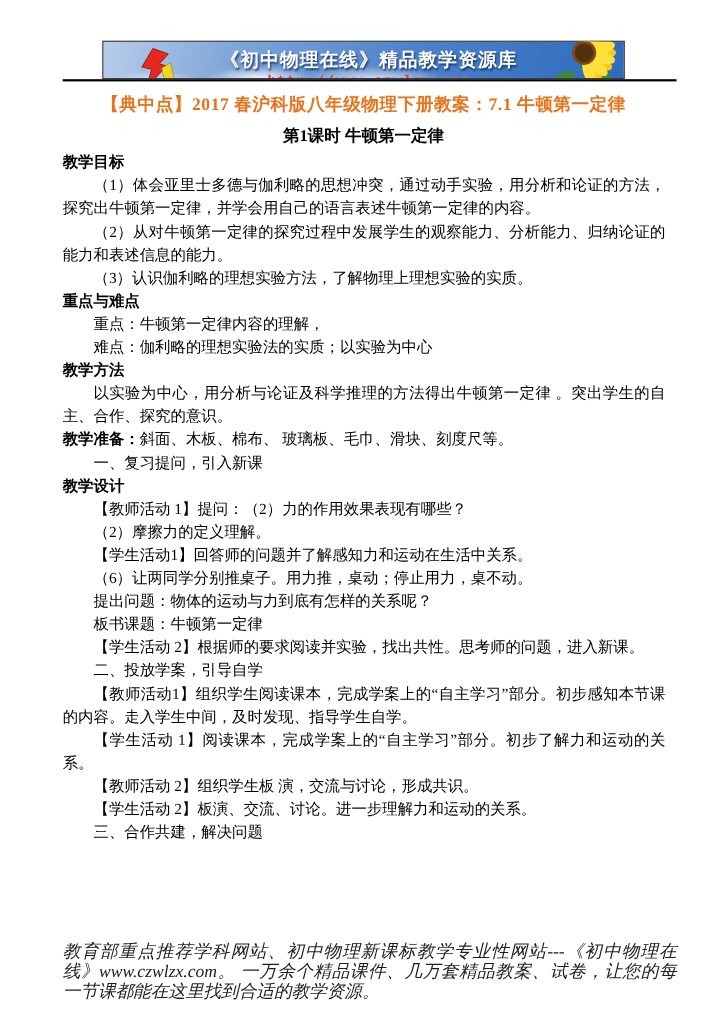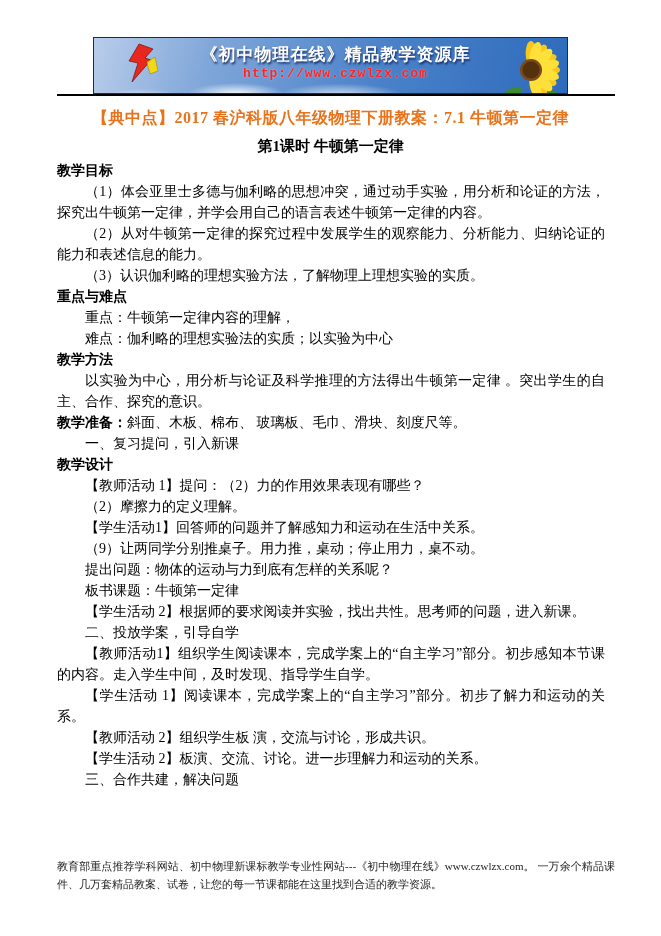--- a/index.html
+++ b/index.html
@@ -8,21 +8,21 @@
     width:661px;height:936px;
     background:#fff;
     overflow:hidden;
     font-family:"Liberation Serif","DejaVu Serif",serif;
     color:#000;
   }
   
   .header{padding-top:37px;}
   .banner{
     position:relative;
-    width:475px;height:57px;
+    width:475px;height:35px;
     margin:0 auto;
     box-sizing:border-box;
     border:1px solid #2a2a2a;
     overflow:hidden;
     background-image:
       radial-gradient(70px 16px at 30% 102%, rgba(255,255,255,.95), rgba(255,255,255,0) 70%),
       radial-gradient(95px 20px at 52% 108%, rgba(255,255,255,.85), rgba(255,255,255,0) 70%),
       radial-gradient(60px 14px at 10% 110%, rgba(255,255,255,.7), rgba(255,255,255,0) 70%),
       linear-gradient(105deg, var(--sky-top) 0%, #7fa6d9 25%, #4b82c9 60%, var(--sky-deep) 100%);
     padding-left: 35px;
@@ -66,21 +66,22 @@
     text-align:justify;
   }
   .para{text-indent:2em;}
   .para.heading{font-weight:bold;text-indent:0;}
   .para.lead{text-indent:0;}
   
   .footer{
     position:absolute;left:57px;right:46px;top:857px;
   }
   .footer-text{
-    font-size:11px;line-height:18px;color:#1c1c1c;
+    font-style:italic;
+    font-size:16px;line-height:18px;color:#1c1c1c;
     text-align:justify;
   }
 </style>
 </head>
 <body>
 
 <div class="page">
 
   <div class="header">
     <div class="banner">
@@ -128,21 +129,21 @@
       <div class="para body">重点：牛顿第一定律内容的理解，</div>
       <div class="para body">难点：伽利略的理想实验法的实质；以实验为中心</div>
       <div class="para heading">教学方法</div>
       <div class="para body">以实验为中心，用分析与论证及科学推理的方法得出牛顿第一定律 。突出学生的自主、合作、探究的意识。</div>
       <div class="para lead"><b>教学准备：</b>斜面、木板、棉布、 玻璃板、毛巾、滑块、刻度尺等。</div>
       <div class="para body">一、复习提问，引入新课</div>
       <div class="para heading">教学设计</div>
       <div class="para body">【教师活动 1】提问：（2）力的作用效果表现有哪些？</div>
       <div class="para body">（2）摩擦力的定义理解。</div>
       <div class="para body">【学生活动1】回答师的问题并了解感知力和运动在生活中关系。</div>
-      <div class="para body">（9）让两同学分别推桌子。用力推，桌动；停止用力，桌不动。</div>
+      <div class="para body">（6）让两同学分别推桌子。用力推，桌动；停止用力，桌不动。</div>
       <div class="para body">提出问题：物体的运动与力到底有怎样的关系呢？</div>
       <div class="para body">板书课题：牛顿第一定律</div>
       <div class="para body">【学生活动 2】根据师的要求阅读并实验，找出共性。思考师的问题，进入新课。</div>
       <div class="para body">二、投放学案，引导自学</div>
       <div class="para body">【教师活动1】组织学生阅读课本，完成学案上的“自主学习”部分。初步感知本节课的内容。走入学生中间，及时发现、指导学生自学。</div>
       <div class="para body">【学生活动 1】阅读课本，完成学案上的“自主学习”部分。初步了解力和运动的关系。</div>
       <div class="para body">【教师活动 2】组织学生板 演，交流与讨论，形成共识。</div>
       <div class="para body">【学生活动 2】板演、交流、讨论。进一步理解力和运动的关系。</div>
       <div class="para body">三、合作共建，解决问题</div>
     </div>

